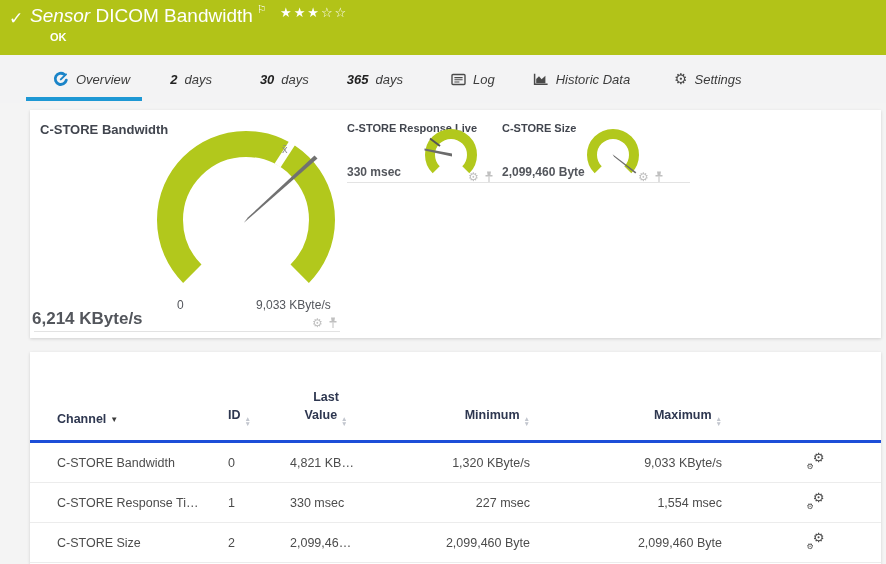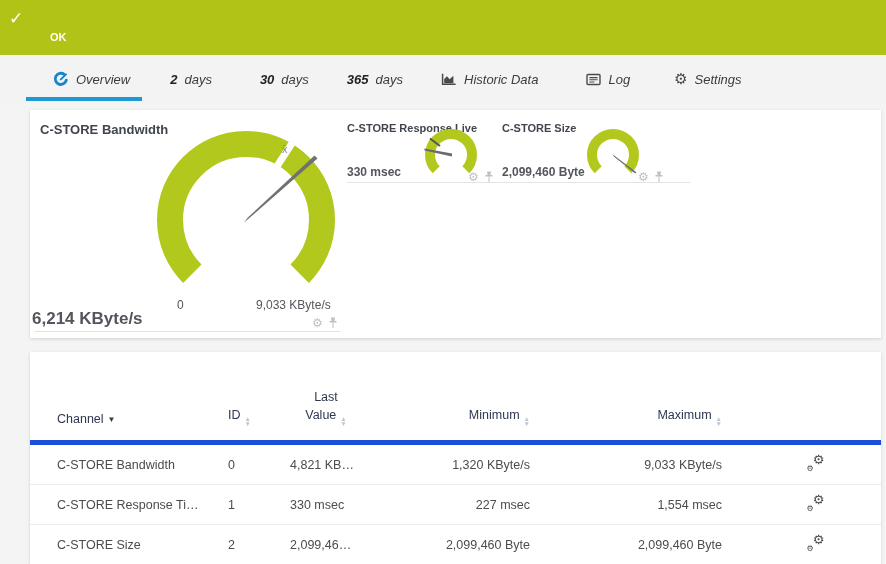--- a/index.html
+++ b/index.html
@@ -47,21 +47,21 @@
   .s-value { position:absolute; top:55px; font-size:12px; font-weight:bold; color:#53565c; white-space:nowrap; }
   .gauge-small { position:absolute; top:18px; }
   .t1 { left:317px; } .t2 { left:472px; }
   .gs1 { left:392px; } .gs2 { left:554px; }
   .tools-s1 { left:438px; top:61px; } .tools-s2 { left:608px; top:61px; }
   .border-s1 { left:317px; top:72px; width:175px; }
   .border-s2 { left:472px; top:72px; width:188px; }
 
   
   table.chan { width:100%; border-collapse:collapse; table-layout:fixed; font-size:12.5px; }
-  table.chan th { font-weight:normal; color:#2e3750; font-size:12.5px; padding:36px 0 14px 0; border-bottom:5px solid #1d4ed8; vertical-align:bottom; }
+  table.chan th { font-weight:bold; color:#2e3750; font-size:12.5px; padding:36px 0 14px 0; border-bottom:3px solid #1d4ed8; vertical-align:bottom; }
   table.chan td { color:#4c4c4c; padding:9px 0; border-bottom:1px solid #ececec; white-space:nowrap; overflow:hidden; }
   .col-channel { width:198px; } .col-id { width:62px; } .col-last { width:100px; }
   .col-min { width:170px; } .col-max { width:190px; } .col-gear { width:131px; }
   .cell-pad { padding-left:27px !important; }
   .al { text-align:left; } .ar { text-align:right; }
   th.ar, td.ar { padding-right:30px !important; }
   th.col-max.ar, td.max-cell { padding-right:28px !important; }
   .lastv-head { display:inline-block; width:72px; text-align:center; line-height:1.45; }
   .sort-desc { font-size:8px; color:#3a3a3a; margin-left:4px; vertical-align:1px; }
   .sort-both { display:inline-flex; flex-direction:column; font-size:6.5px; line-height:5px; color:#c2c6ce; margin-left:4px; vertical-align:-2px; }
@@ -70,20 +70,25 @@
   .gear-pair .g-small { position:absolute; left:0; bottom:-1px; font-family:"DejaVu Sans",sans-serif; font-size:8px; color:#4a4a4a; }
   td.gear-cell { text-align:center; }
 </style>
 </head>
 <body>
 
 <div class="page">
 
   <div class="banner">
     <span class="check">✓</span>
+    <div class="titleline">
+      <span class="sensor-word">Sensor</span>
+      <span>DICOM Bandwidth</span><span class="flag">⚐</span>
+      <span class="stars"><span>★★★</span><span>☆☆</span></span>
+    </div>
     <div class="ok">OK</div>
   </div>
 
   <div class="tabs">
     <div class="tab active" style="margin-left:53px">
       <svg width="16" height="16" viewBox="0 0 16 16">
         <path d="M11.2 3.4 A5.6 5.6 0 1 0 13.3 9.2" fill="none" stroke="#1a84c8" stroke-width="2.8" stroke-linecap="round"></path>
         <path d="M7.8 8.4 L13 3.4" stroke="#1a84c8" stroke-width="2" stroke-linecap="round"></path>
       </svg>
       <span>Overview</span>
@@ -94,33 +99,33 @@
       <span>days</span>
     </div>
     <div class="tab" style="margin-left:48px">
       <span class="num">30</span>
       <span>days</span>
     </div>
     <div class="tab" style="margin-left:38px">
       <span class="num">365</span>
       <span>days</span>
     </div>
+    <div class="tab" style="margin-left:48px">
+      <svg width="15" height="13" viewBox="0 0 15 13">
+        <rect x="1" y="1.5" width="13" height="10" rx="1" fill="none" stroke="#4a4a4a" stroke-width="1.4"></rect>
+        <path d="M3.4 4.6h8.2 M3.4 6.8h8.2 M3.4 9h5" stroke="#4a4a4a" stroke-width="1.1"></path>
+      </svg>
+      <span>Log</span>
+    </div>
     <div class="tab" style="margin-left:38px">
       <svg width="16" height="14" viewBox="0 0 16 14">
         <path d="M3.2 11.2 V7 L6 4.3 L8.6 7.3 L12.4 3.8 V11.2 Z" fill="#4a4a4a"></path>
         <path d="M1.6 1.8 V12.2 H14.6" stroke="#4a4a4a" stroke-width="1.5" fill="none"></path>
       </svg>
       <span>Historic Data</span>
-    </div>
-    <div class="tab" style="margin-left:48px">
-      <svg width="15" height="13" viewBox="0 0 15 13">
-        <rect x="1" y="1.5" width="13" height="10" rx="1" fill="none" stroke="#4a4a4a" stroke-width="1.4"></rect>
-        <path d="M3.4 4.6h8.2 M3.4 6.8h8.2 M3.4 9h5" stroke="#4a4a4a" stroke-width="1.1"></path>
-      </svg>
-      <span>Log</span>
     </div>
     <div class="tab" style="margin-left:44px">
       <span class="gearglyph">⚙</span>
       <span>Settings</span>
     </div>
   </div>
 
   <div class="panel gauges">
 
     <div class="g-title">C-STORE Bandwidth</div>

